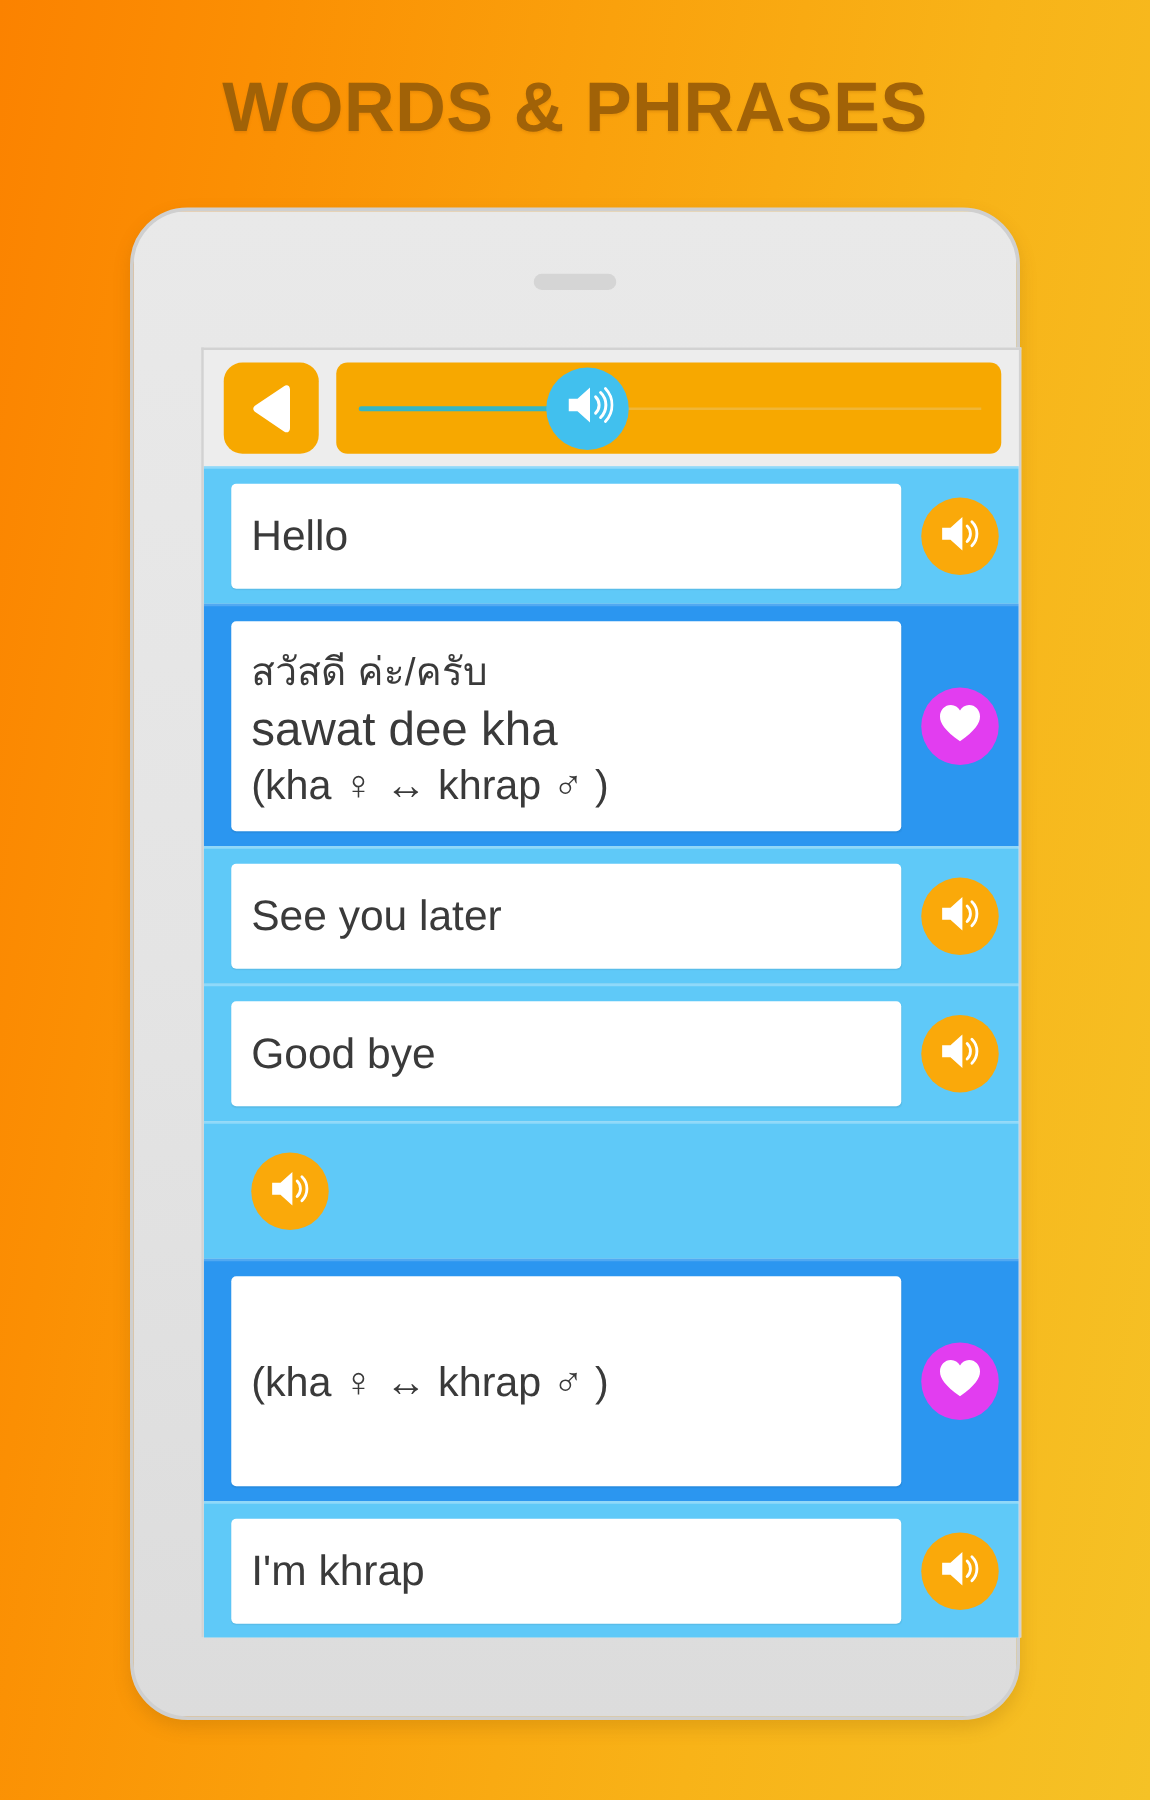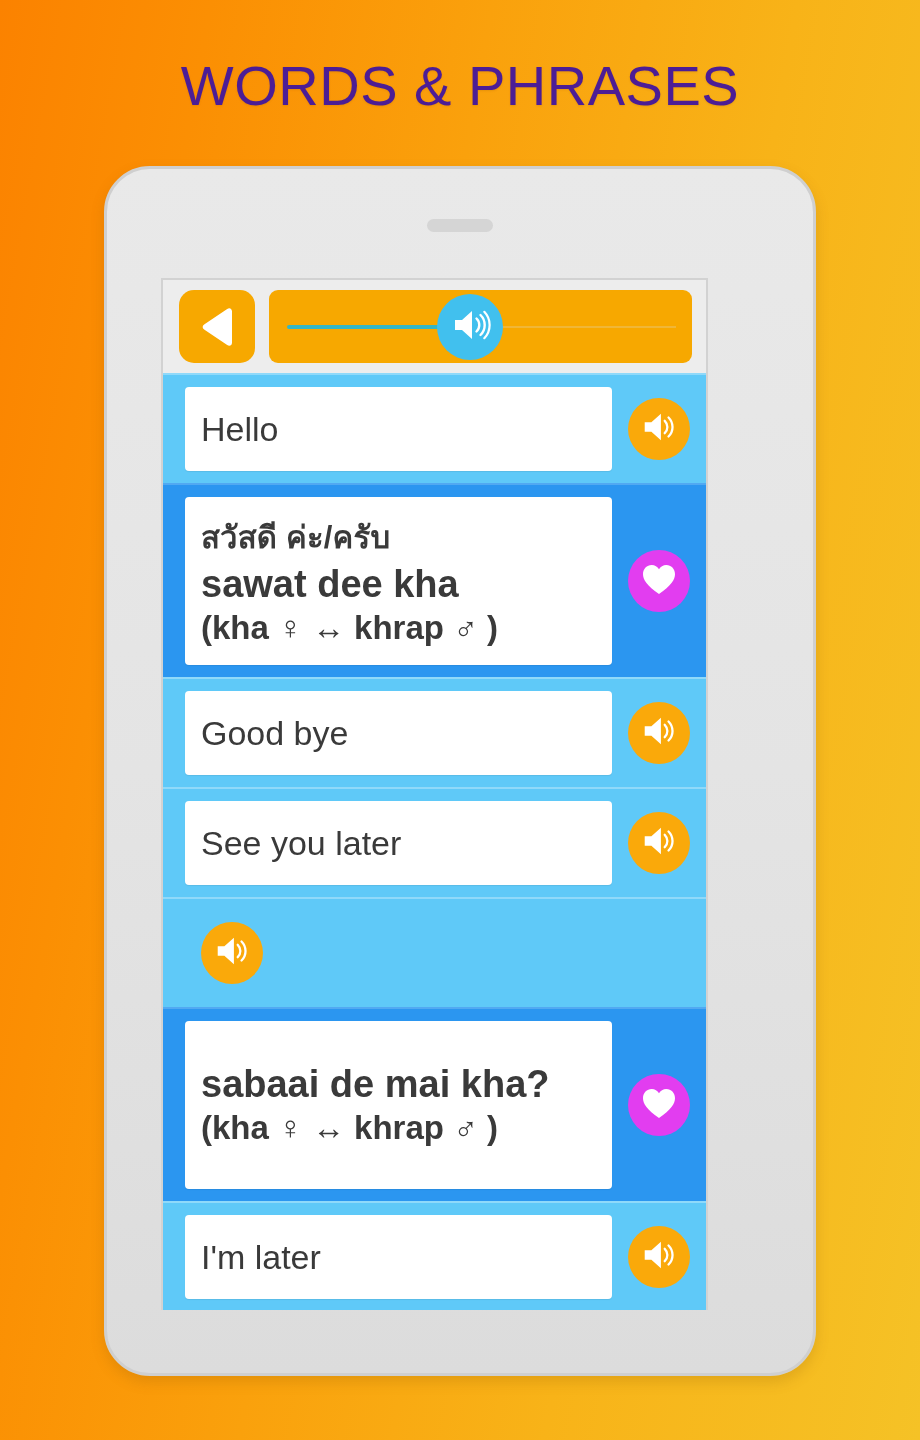--- a/index.html
+++ b/index.html
@@ -15,23 +15,23 @@
     position: relative;
   }
 
   
   .page-title {
     position: absolute;
     top: 48px;
     left: 0;
     width: 920px;
     text-align: center;
-    color: #4c1d95;
+    color: #a16207;
     font-size: 56px;
-    font-weight: normal;
+    font-weight: bold;
     letter-spacing: 0.5px;
     line-height: 76px;
     font-family: "Liberation Sans", sans-serif;
     text-shadow: 0 1px 2px rgba(150,80,0,0.18);
     white-space: nowrap;
   }
 
   
   .device {
     position: absolute;
@@ -54,21 +54,21 @@
     margin-left: -33px;
     background: #D5D5D5;
     border-radius: 7px;
   }
 
   
   .screen {
     position: absolute;
     left: 54px;
     top: 109px;
-    width: 547px;
+    width: 656px;
     height: 1032px;
     background: #ECECEC;
     border-top: 2px solid #D2D2D2;
     border-left: 2px solid #D2D2D2;
     border-right: 2px solid #D2D2D2;
     box-sizing: border-box;
     overflow: hidden;
   }
 
   
@@ -159,21 +159,21 @@
     border-radius: 4px;
     flex: 1 1 auto;
     box-sizing: border-box;
     padding: 0 16px;
     display: flex;
     flex-direction: column;
     justify-content: center;
     box-shadow: 0 1px 1px rgba(0,0,0,0.07);
   }
   .row.english .card { height: 84px; }
-  .row.thai .card { height: 168px; padding-top: 2px; font-weight: bold; }
+  .row.thai .card { height: 168px; padding-top: 2px; }
 
   .card-line {
     color: #3A3A3A;
     font-size: 33px;
     line-height: 42px;
     white-space: nowrap;
     font-family: "Liberation Sans", sans-serif;
   }
   .card-line.eng-main { font-size: 34px; line-height: 42px; }
   .card-line.thai-script { font-size: 31px; line-height: 48px; letter-spacing: 0.2px; }
@@ -267,85 +267,84 @@
               <svg width="34" height="31" viewBox="0 0 34 31" aria-hidden="true">
                 <path d="M17 30 C5 21.5 1 15.8 1 10.2 C1 4.9 4.9 1 9.7 1 C12.9 1 15.5 2.7 17 5.3 C18.5 2.7 21.1 1 24.3 1 C29.1 1 33 4.9 33 10.2 C33 15.8 29 21.5 17 30 Z" fill="#FFFFFF"></path>
               </svg>
             </span>
           </div>
         </div>
       </div>
 
       <div class="row english">
         <div class="card">
+          <div class="card-line eng-main">See you later</div>
+        </div>
+        <div class="action">
+          <div class="btn-circle btn-speaker">
+            <span>
+              <svg width="40" height="40" viewBox="0 0 42 42" aria-hidden="true">
+                <path d="M6 16 H13 L23 7 V35 L13 26 H6 Z" fill="#FFFFFF"></path>
+                <path d="M27 14.5 A9 9 0 0 1 27 27.5" stroke="#FFFFFF" stroke-width="2.4" fill="none" stroke-linecap="round"></path>
+                <path d="M31 11 A14 14 0 0 1 31 31" stroke="#FFFFFF" stroke-width="2.4" fill="none" stroke-linecap="round"></path>
+              </svg>
+            </span>
+          </div>
+        </div>
+      </div>
+
+      <div class="row english">
+        <div class="card">
           <div class="card-line eng-main">Good bye</div>
         </div>
         <div class="action">
           <div class="btn-circle btn-speaker">
             <span>
               <svg width="40" height="40" viewBox="0 0 42 42" aria-hidden="true">
                 <path d="M6 16 H13 L23 7 V35 L13 26 H6 Z" fill="#FFFFFF"></path>
                 <path d="M27 14.5 A9 9 0 0 1 27 27.5" stroke="#FFFFFF" stroke-width="2.4" fill="none" stroke-linecap="round"></path>
                 <path d="M31 11 A14 14 0 0 1 31 31" stroke="#FFFFFF" stroke-width="2.4" fill="none" stroke-linecap="round"></path>
               </svg>
             </span>
           </div>
         </div>
       </div>
 
       <div class="row english">
-        <div class="card">
-          <div class="card-line eng-main">See you later</div>
-        </div>
-        <div class="action">
-          <div class="btn-circle btn-speaker">
-            <span>
-              <svg width="40" height="40" viewBox="0 0 42 42" aria-hidden="true">
-                <path d="M6 16 H13 L23 7 V35 L13 26 H6 Z" fill="#FFFFFF"></path>
-                <path d="M27 14.5 A9 9 0 0 1 27 27.5" stroke="#FFFFFF" stroke-width="2.4" fill="none" stroke-linecap="round"></path>
-                <path d="M31 11 A14 14 0 0 1 31 31" stroke="#FFFFFF" stroke-width="2.4" fill="none" stroke-linecap="round"></path>
-              </svg>
-            </span>
-          </div>
-        </div>
-      </div>
-
-      <div class="row english">
         <div class="action">
           <div class="btn-circle btn-speaker">
             <span>
               <svg width="40" height="40" viewBox="0 0 42 42" aria-hidden="true">
                 <path d="M6 16 H13 L23 7 V35 L13 26 H6 Z" fill="#FFFFFF"></path>
                 <path d="M27 14.5 A9 9 0 0 1 27 27.5" stroke="#FFFFFF" stroke-width="2.4" fill="none" stroke-linecap="round"></path>
                 <path d="M31 11 A14 14 0 0 1 31 31" stroke="#FFFFFF" stroke-width="2.4" fill="none" stroke-linecap="round"></path>
               </svg>
             </span>
           </div>
         </div>
       </div>
 
       <div class="row thai">
         <div class="card">
-          <div class="card-line roman">sabaai de mai kha?</div>
           <div class="card-line gender">(kha ♀ ↔ khrap ♂ )</div>
         </div>
         <div class="action">
           <div class="btn-circle btn-heart">
             <span>
               <svg width="34" height="31" viewBox="0 0 34 31" aria-hidden="true">
                 <path d="M17 30 C5 21.5 1 15.8 1 10.2 C1 4.9 4.9 1 9.7 1 C12.9 1 15.5 2.7 17 5.3 C18.5 2.7 21.1 1 24.3 1 C29.1 1 33 4.9 33 10.2 C33 15.8 29 21.5 17 30 Z" fill="#FFFFFF"></path>
               </svg>
             </span>
           </div>
         </div>
       </div>
 
       <div class="row english">
         <div class="card">
-          <div class="card-line eng-main">I'm later</div>
+          <div class="card-line eng-main">I'm khrap</div>
         </div>
         <div class="action">
           <div class="btn-circle btn-speaker">
             <span>
               <svg width="40" height="40" viewBox="0 0 42 42" aria-hidden="true">
                 <path d="M6 16 H13 L23 7 V35 L13 26 H6 Z" fill="#FFFFFF"></path>
                 <path d="M27 14.5 A9 9 0 0 1 27 27.5" stroke="#FFFFFF" stroke-width="2.4" fill="none" stroke-linecap="round"></path>
                 <path d="M31 11 A14 14 0 0 1 31 31" stroke="#FFFFFF" stroke-width="2.4" fill="none" stroke-linecap="round"></path>
               </svg>
             </span>

